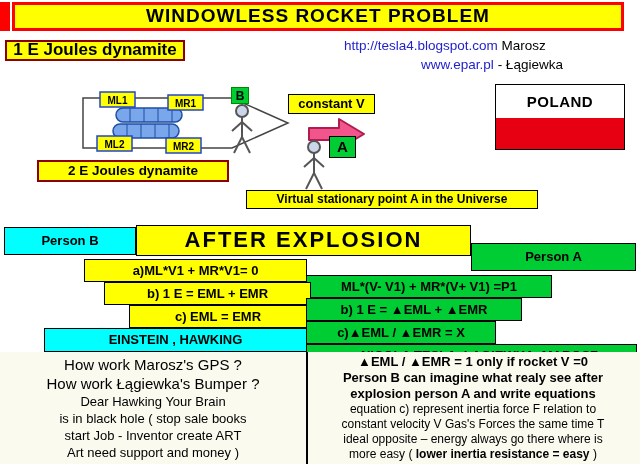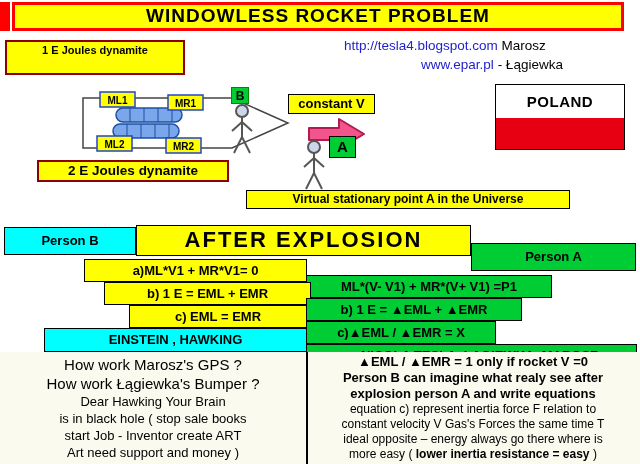--- a/index.html
+++ b/index.html
@@ -12,21 +12,21 @@
   .abs { position:absolute; }
 
   .red-strip { left:0; top:2px; width:10px; height:29px; background:#ff0000; }
   .title-banner {
     left:12px; top:2px; width:612px; height:29px; background:#ffff00;
     border:3px solid #ff0000; font-weight:bold; font-size:19px; line-height:22px;
     text-align:center; letter-spacing:1px;
   }
 
   .ybox { background:#ffff00; font-weight:bold; text-align:center; }
-  .dyn1 { left:5px;  top:40px;  width:180px; height:35px; border:2px solid #8b0000; font-size:11px; line-height:16px; }
+  .dyn1 { left:5px;  top:40px;  width:180px; height:21px; border:2px solid #8b0000; font-size:17px; line-height:16px; }
   .dyn2 { left:37px; top:160px; width:192px; height:22px; border:2px solid #8b0000; font-size:13.5px; line-height:17px; }
 
   .link-line1 { left:344px; top:38px;  width:296px; font-size:13.5px; text-align:left; }
   .link-line2 { left:344px; top:57px;  width:296px; font-size:13.5px; text-align:center; }
   .link { color:#2222cc; cursor:pointer; }
   .blackname { color:#000; }
 
   .rocket-svg  { left:80px;  top:86px;  }
   .personb-svg { left:226px; top:103px; }
   .persona-svg { left:299px; top:139px; }
@@ -35,21 +35,21 @@
   .marker { background:#00cc33; font-weight:bold; text-align:center; }
   .marker-b { left:231px; top:87px;  width:18px; height:17px; font-size:12px; line-height:16px; border:1px solid #008800; }
   .marker-a { left:329px; top:136px; width:27px; height:22px; font-size:15px; line-height:20px; border:1px solid #000; }
 
   .constant-v { left:288px; top:94px; width:87px; height:20px; border:1px solid #000; font-size:13px; line-height:17px; }
 
   .flag { left:495px; top:84px; width:130px; height:66px; border:1px solid #000; background:#fff; }
   .flag-top    { width:100%; height:33px; background:#ffffff; text-align:center; font-weight:bold; font-size:15px; line-height:33px; letter-spacing:0.5px; }
   .flag-bottom { width:100%; height:31px; background:#e60012; }
 
-  .virtual-label { left:246px; top:190px; width:324px; height:19px; border:1px solid #000; font-size:12px; line-height:16px; }
+  .virtual-label { left:246px; top:190px; width:292px; height:19px; border:1px solid #000; font-size:12px; line-height:16px; }
 
   .cell { border:1px solid #000; font-weight:bold; text-align:center; }
   .cyan  { background:#00ffff; }
   .green { background:#00cc33;margin-top:16px; }
   .yellow{ background:#ffff00; }
 
   .th-left   { left:4px;   top:227px; width:132px; height:28px; font-size:13px; line-height:25px; }
   .th-center { left:136px; top:225px; width:335px; height:31px; font-size:22px; line-height:27px; letter-spacing:2px; }
   .th-right  { left:471px; top:227px; width:165px; height:28px; font-size:13px; line-height:25px; }
 

